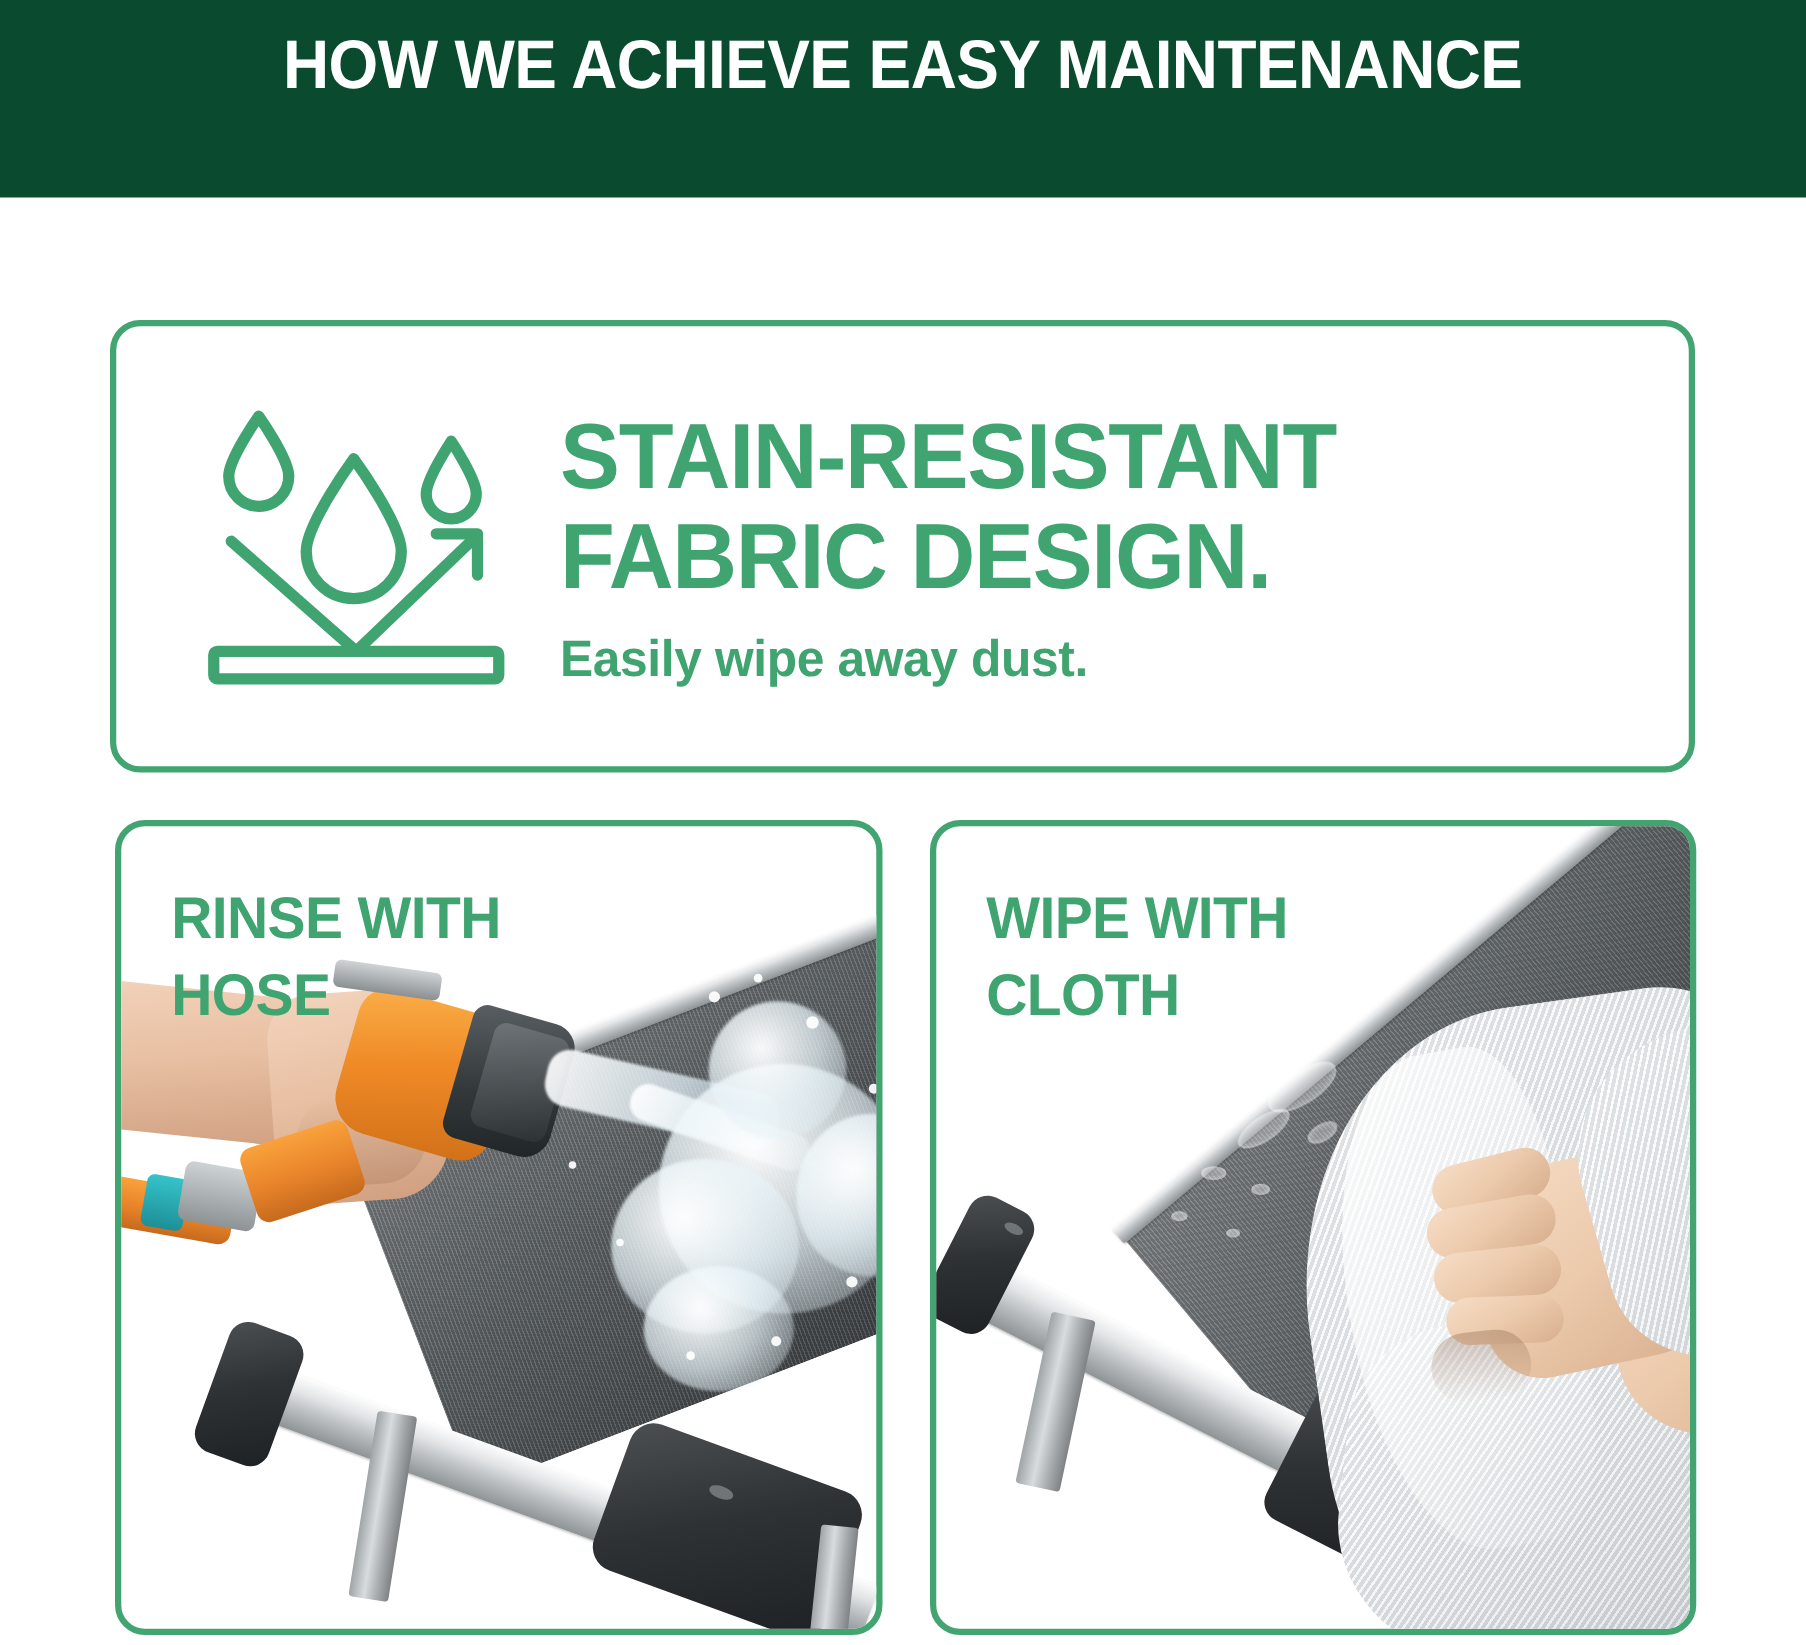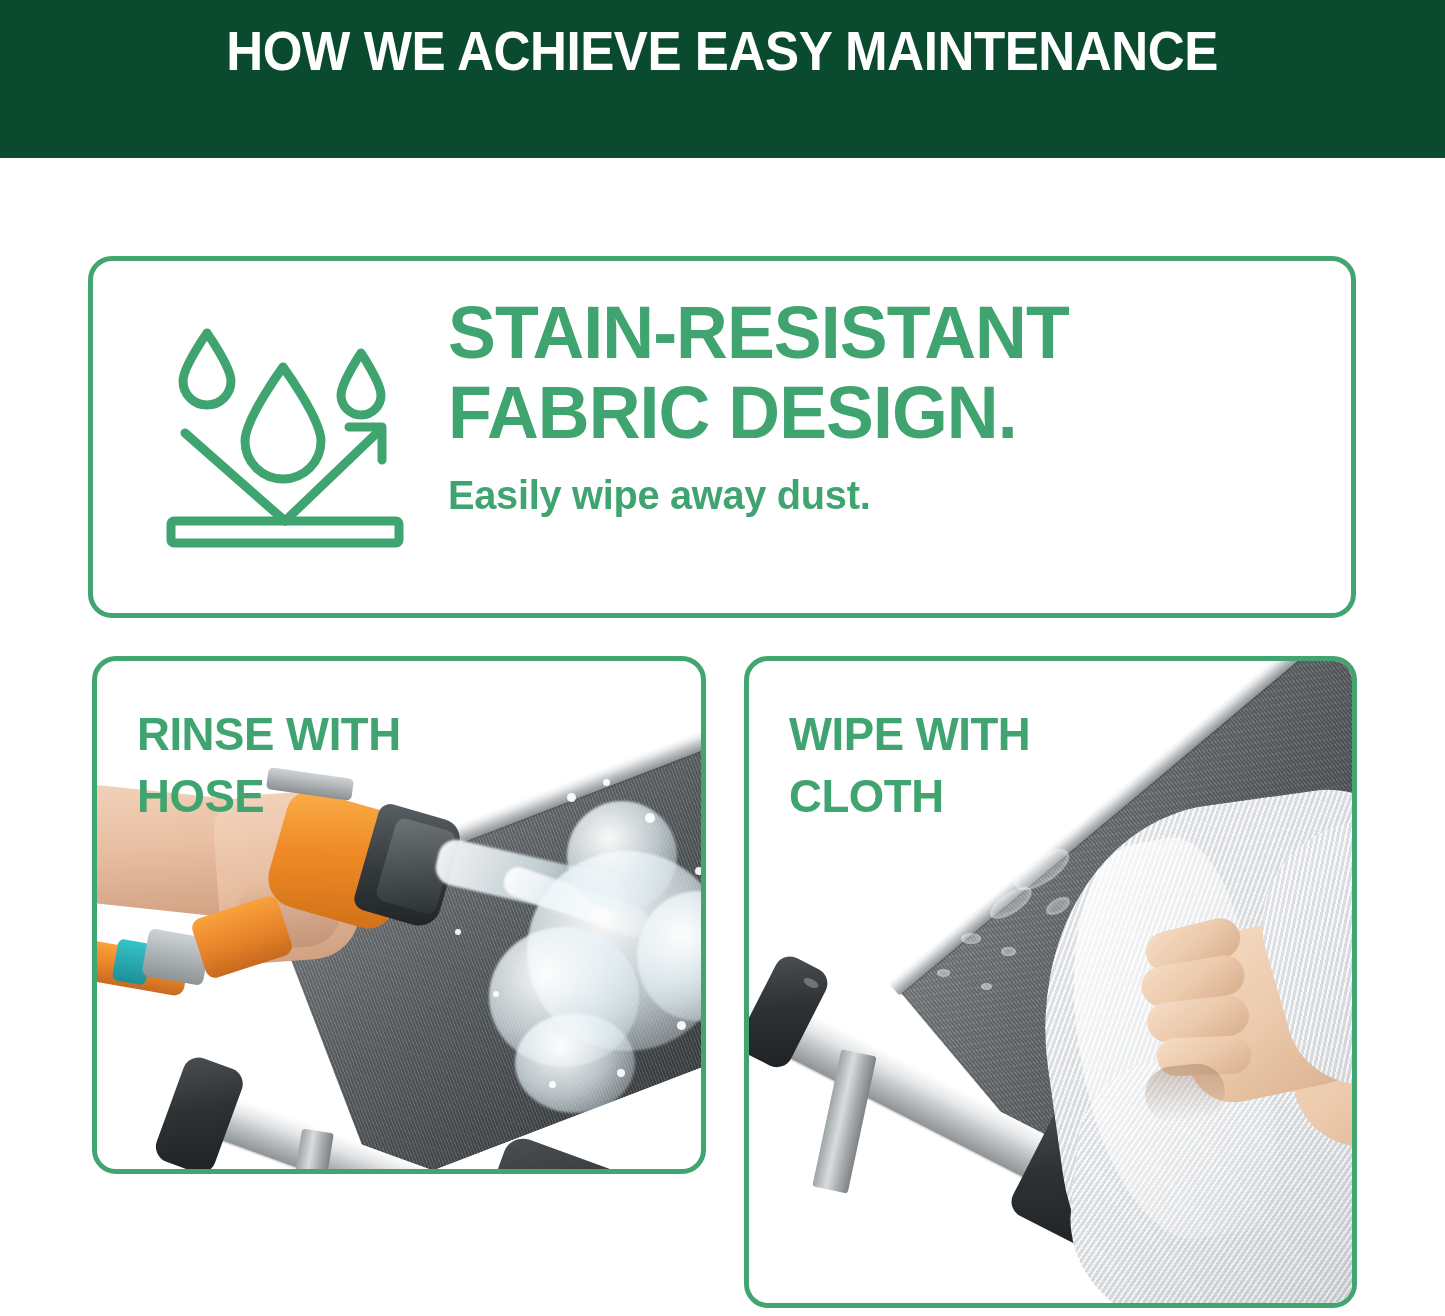--- a/index.html
+++ b/index.html
@@ -67,33 +67,33 @@
   
   .card {
     position: absolute;
     box-sizing: border-box;
     border: 5px solid #42a571;
     border-radius: 24px;
     background: #ffffff;
     overflow: hidden;
   }
   #card-top    { left: 88px;  top: 256px;  width: 1268px; height: 362px; }
-  #card-rinse  { left: 92px;  top: 656px;  width: 614px;  height: 518px; }
+  #card-rinse  { left: 92px;  top: 656px;  width: 614px;  height: 652px; }
   #card-wipe   { left: 744px; top: 656px;  width: 613px;  height: 652px; }
   .repel-icon {
     position: absolute;
     left: 70px;
     top: 62px;
     width: 246px;
     height: 230px;
   }
   .top-text-block {
     position: absolute;
     left: 355px;
-    top: 32px;
+    top: 64px;
     width: 850px;
   }
   .top-heading {
     color: #3fa470;
     font-weight: bold;
     font-size: 74px;
     line-height: 80px;
     letter-spacing: -1px;
     transform: scaleX(0.97);
     transform-origin: left center;

